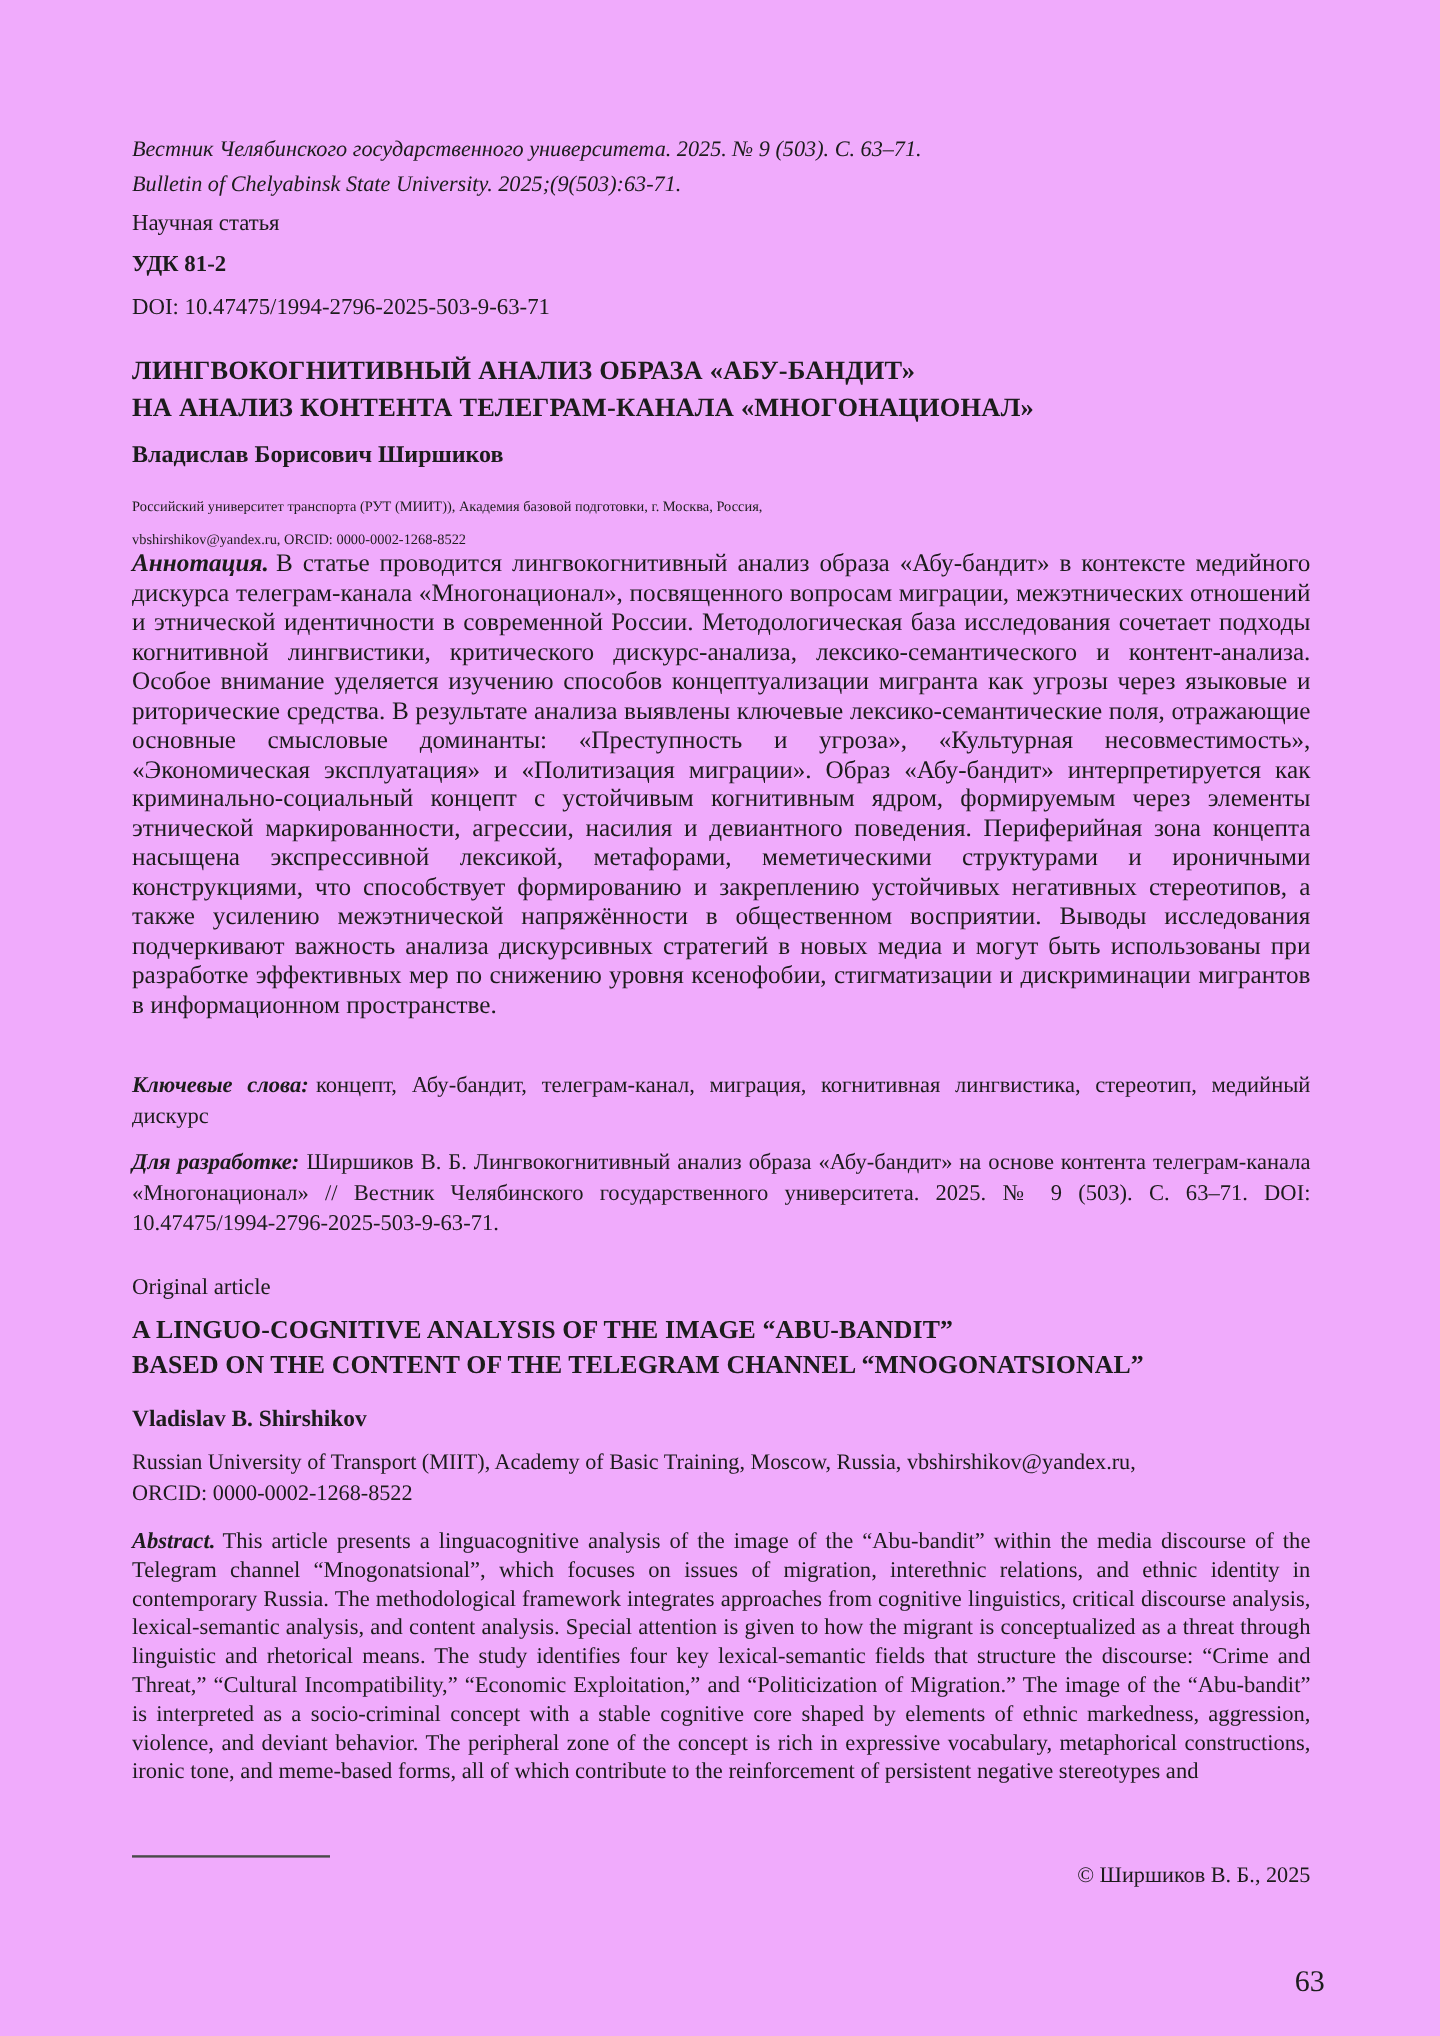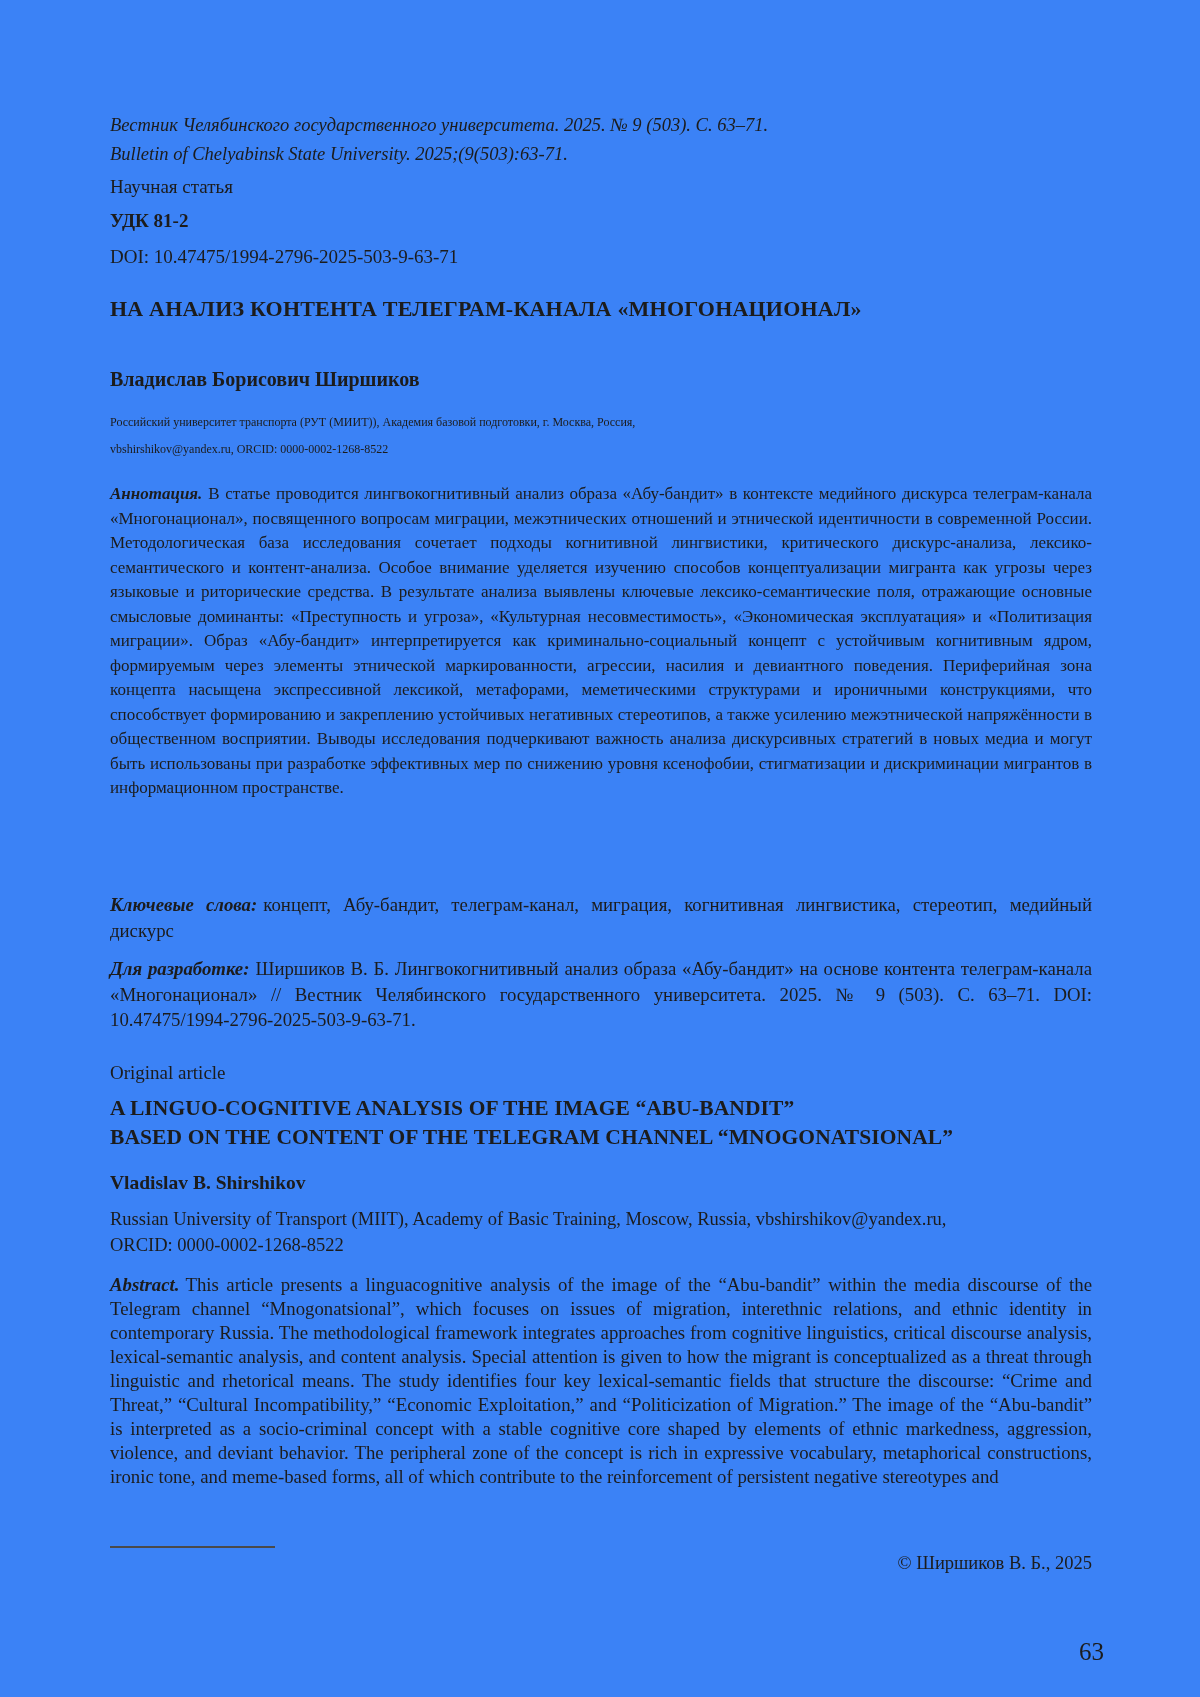--- a/index.html
+++ b/index.html
@@ -4,21 +4,21 @@
 <style>
   html, body {
     margin: 0;
     padding: 0;
     background: #e8e8e8;
   }
   .page {
     position: relative;
     width: 1200px;
     height: 1697px;
-    background: #3b82f6;
+    background: #f0abfc;
     font-family: "Liberation Serif", "DejaVu Serif", serif;
     color: #1c1c1c;
     overflow: hidden;
   }
   .content {
     position: absolute;
     left: 110px;
     top: 0;
     width: 982px;
   }
@@ -34,21 +34,21 @@
   .article-type-ru { top: 176px; font-size: 19px; }
   .udc { top: 210px; font-size: 19px; font-weight: bold; }
   .doi { top: 246px; font-size: 19px; }
 
   .title-ru { top: 293px; font-size: 22px; font-weight: bold; line-height: 31px; letter-spacing: 0.2px; }
   .title-ru .tl, .title-en .tl { display: block; }
 
   .author-ru { top: 368px; font-size: 20px; font-weight: bold; }
   .affil-ru { top: 409px; font-size: 12px; line-height: 26.5px; }
 
-  .abstract-ru { top: 482px; font-size: 17px; line-height: 24.5px; }
+  .abstract-ru { top: 457px; font-size: 21px; line-height: 24.5px; }
   .keywords { top: 892px; font-size: 18.8px; line-height: 25.5px; }
   .citation { top: 956px; font-size: 18.8px; line-height: 25.5px; }
 
   .article-type-en { top: 1062px; font-size: 19px; }
   .title-en { top: 1094px; font-size: 21.5px; font-weight: bold; line-height: 29px; letter-spacing: 0.1px; }
   .author-en { top: 1172px; font-size: 19.5px; font-weight: bold; }
   .affil-en { top: 1207px; font-size: 18.5px; line-height: 25.5px; }
   .abstract-en { top: 1273px; font-size: 18.8px; line-height: 24px; }
 
   .plabel { font-weight: bold; font-style: italic; margin-right: 6px; }
@@ -80,20 +80,21 @@
       <div>Bulletin of Chelyabinsk State University. 2025;(9(503):63-71.</div>
     </div>
 
     <div class="block article-type-ru">Научная статья</div>
 
     <div class="block udc">УДК 81-2</div>
 
     <div class="block doi">DOI: 10.47475/1994-2796-2025-503-9-63-71</div>
 
     <h1 class="block title-ru">
+      <span class="tl">ЛИНГВОКОГНИТИВНЫЙ АНАЛИЗ ОБРАЗА «АБУ-БАНДИТ»</span>
       <span class="tl">НА АНАЛИЗ КОНТЕНТА ТЕЛЕГРАМ-КАНАЛА «МНОГОНАЦИОНАЛ»</span>
     </h1>
 
     <div class="block author-ru">Владислав Борисович Ширшиков</div>
 
     <div class="block affil-ru">
       <span>Российский университет транспорта (РУТ (МИИТ)), Академия базовой подготовки, г. Москва, Россия,</span><br>
       <span>vbshirshikov@yandex.ru, ORCID: 0000-0002-1268-8522</span>
     </div>
 

